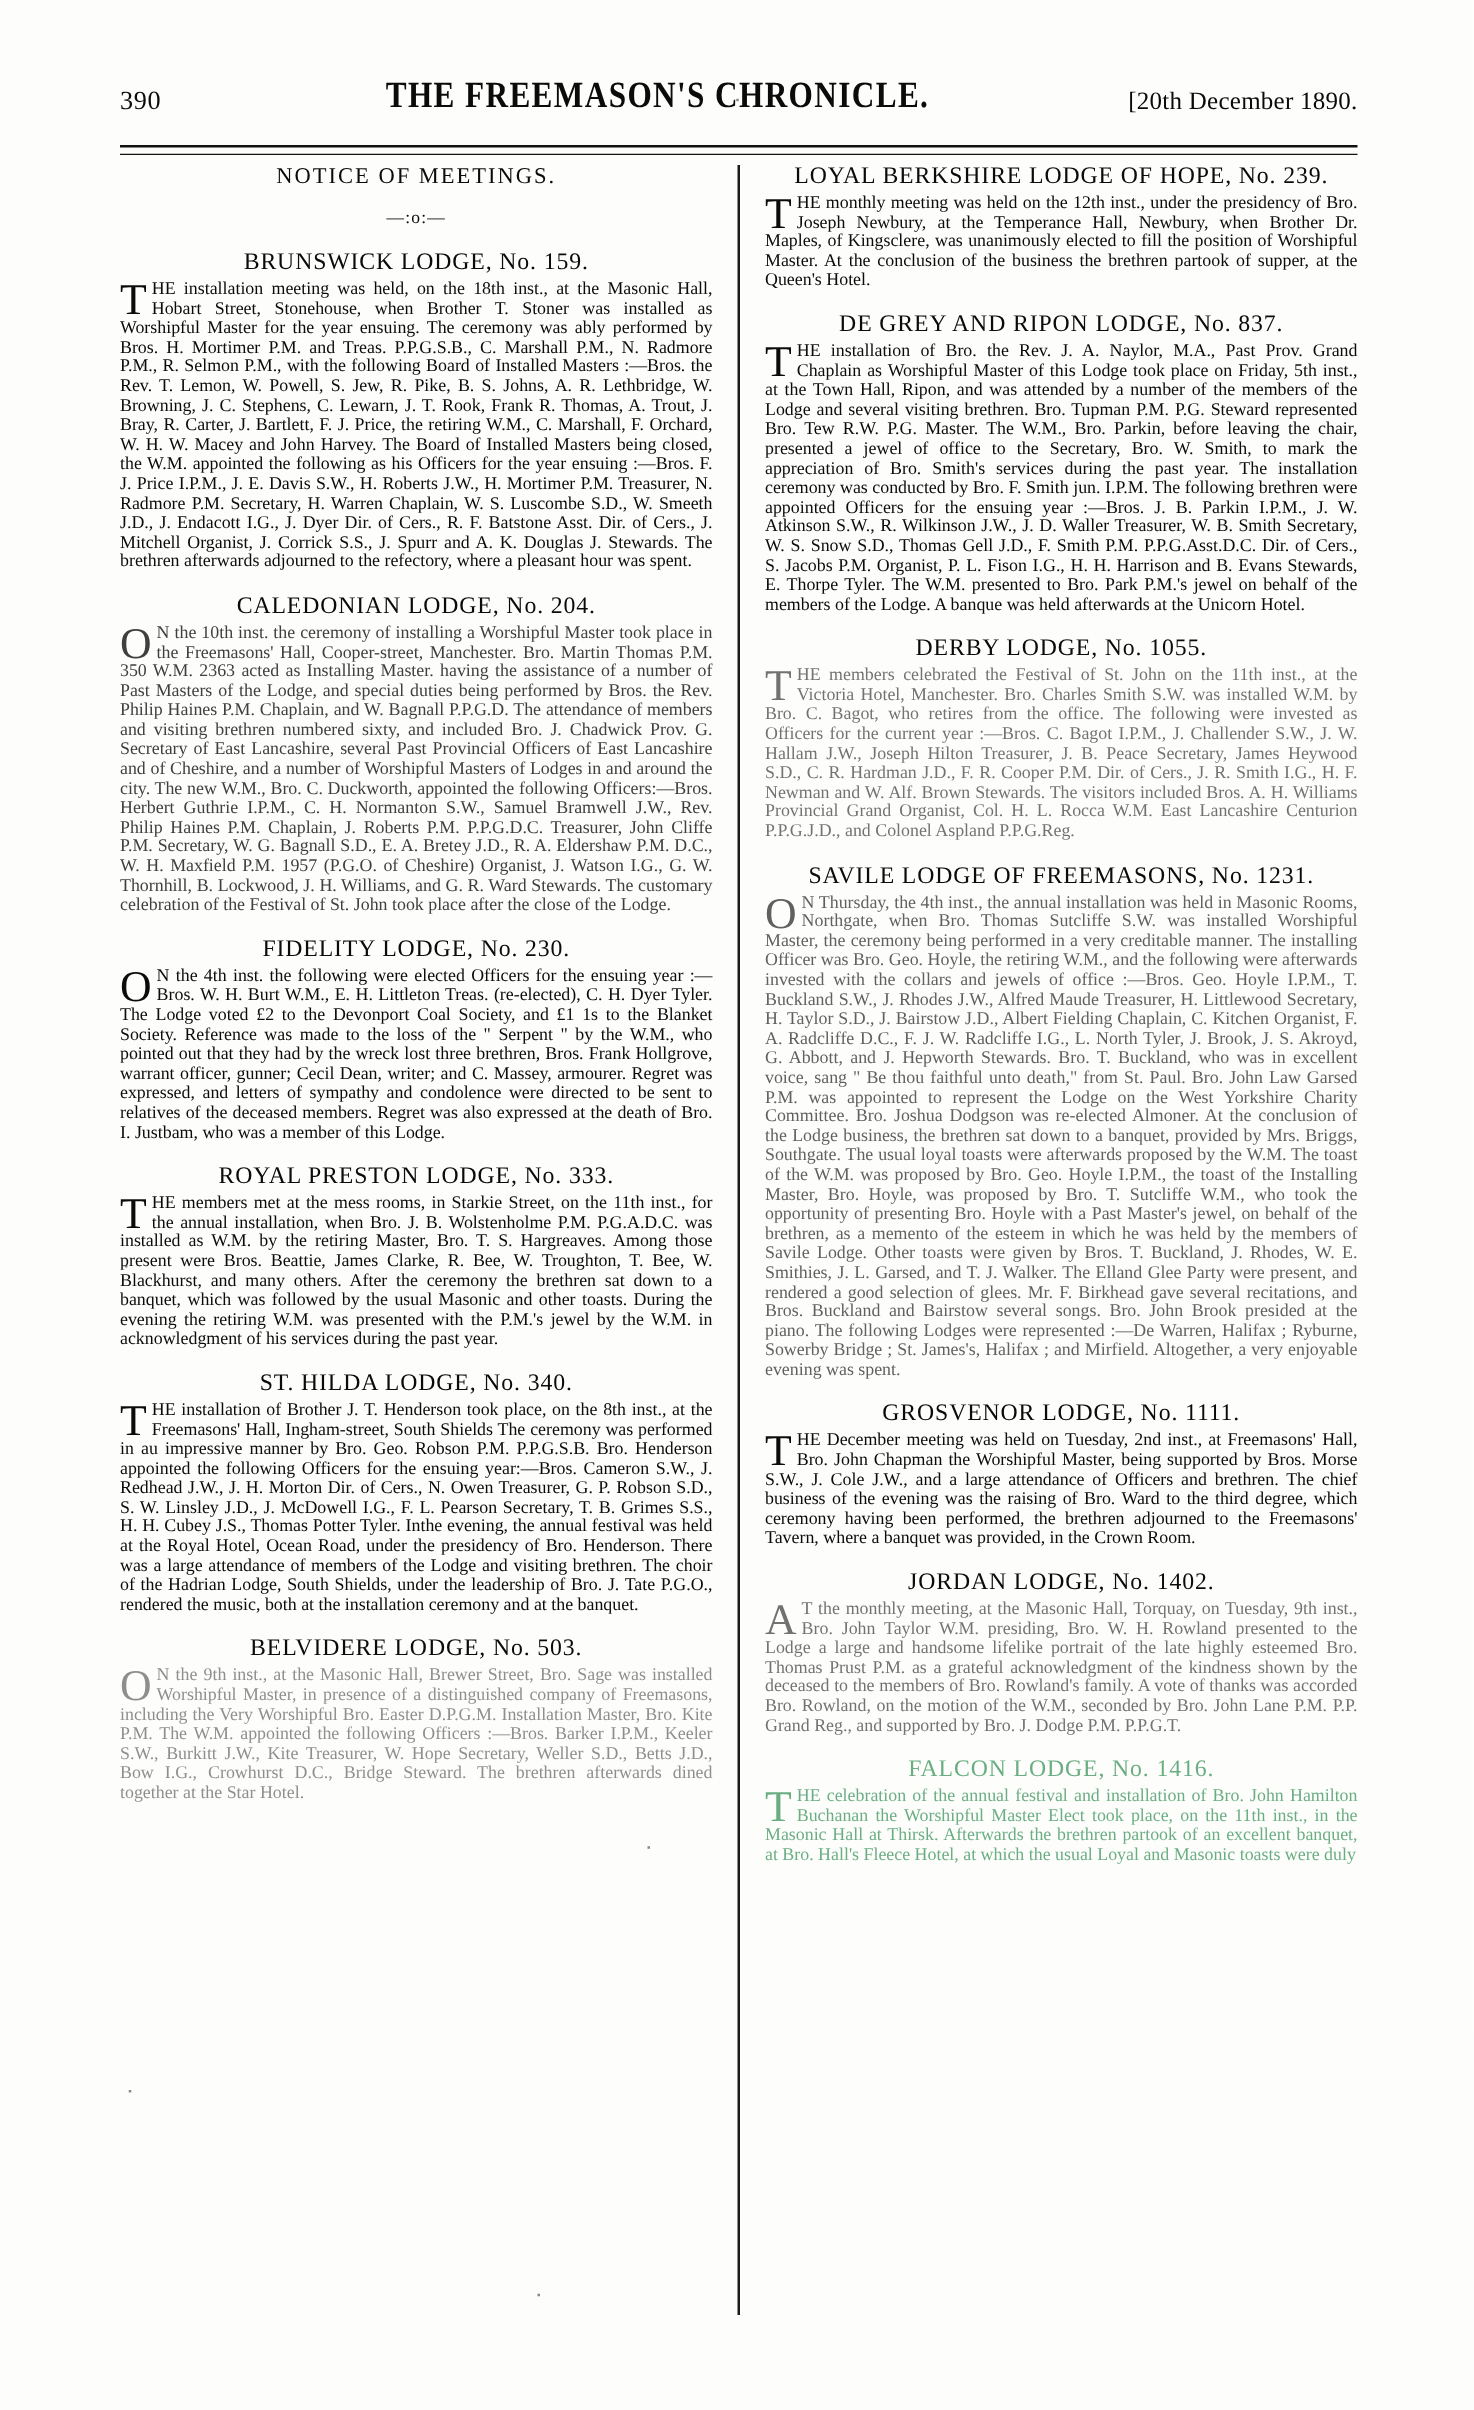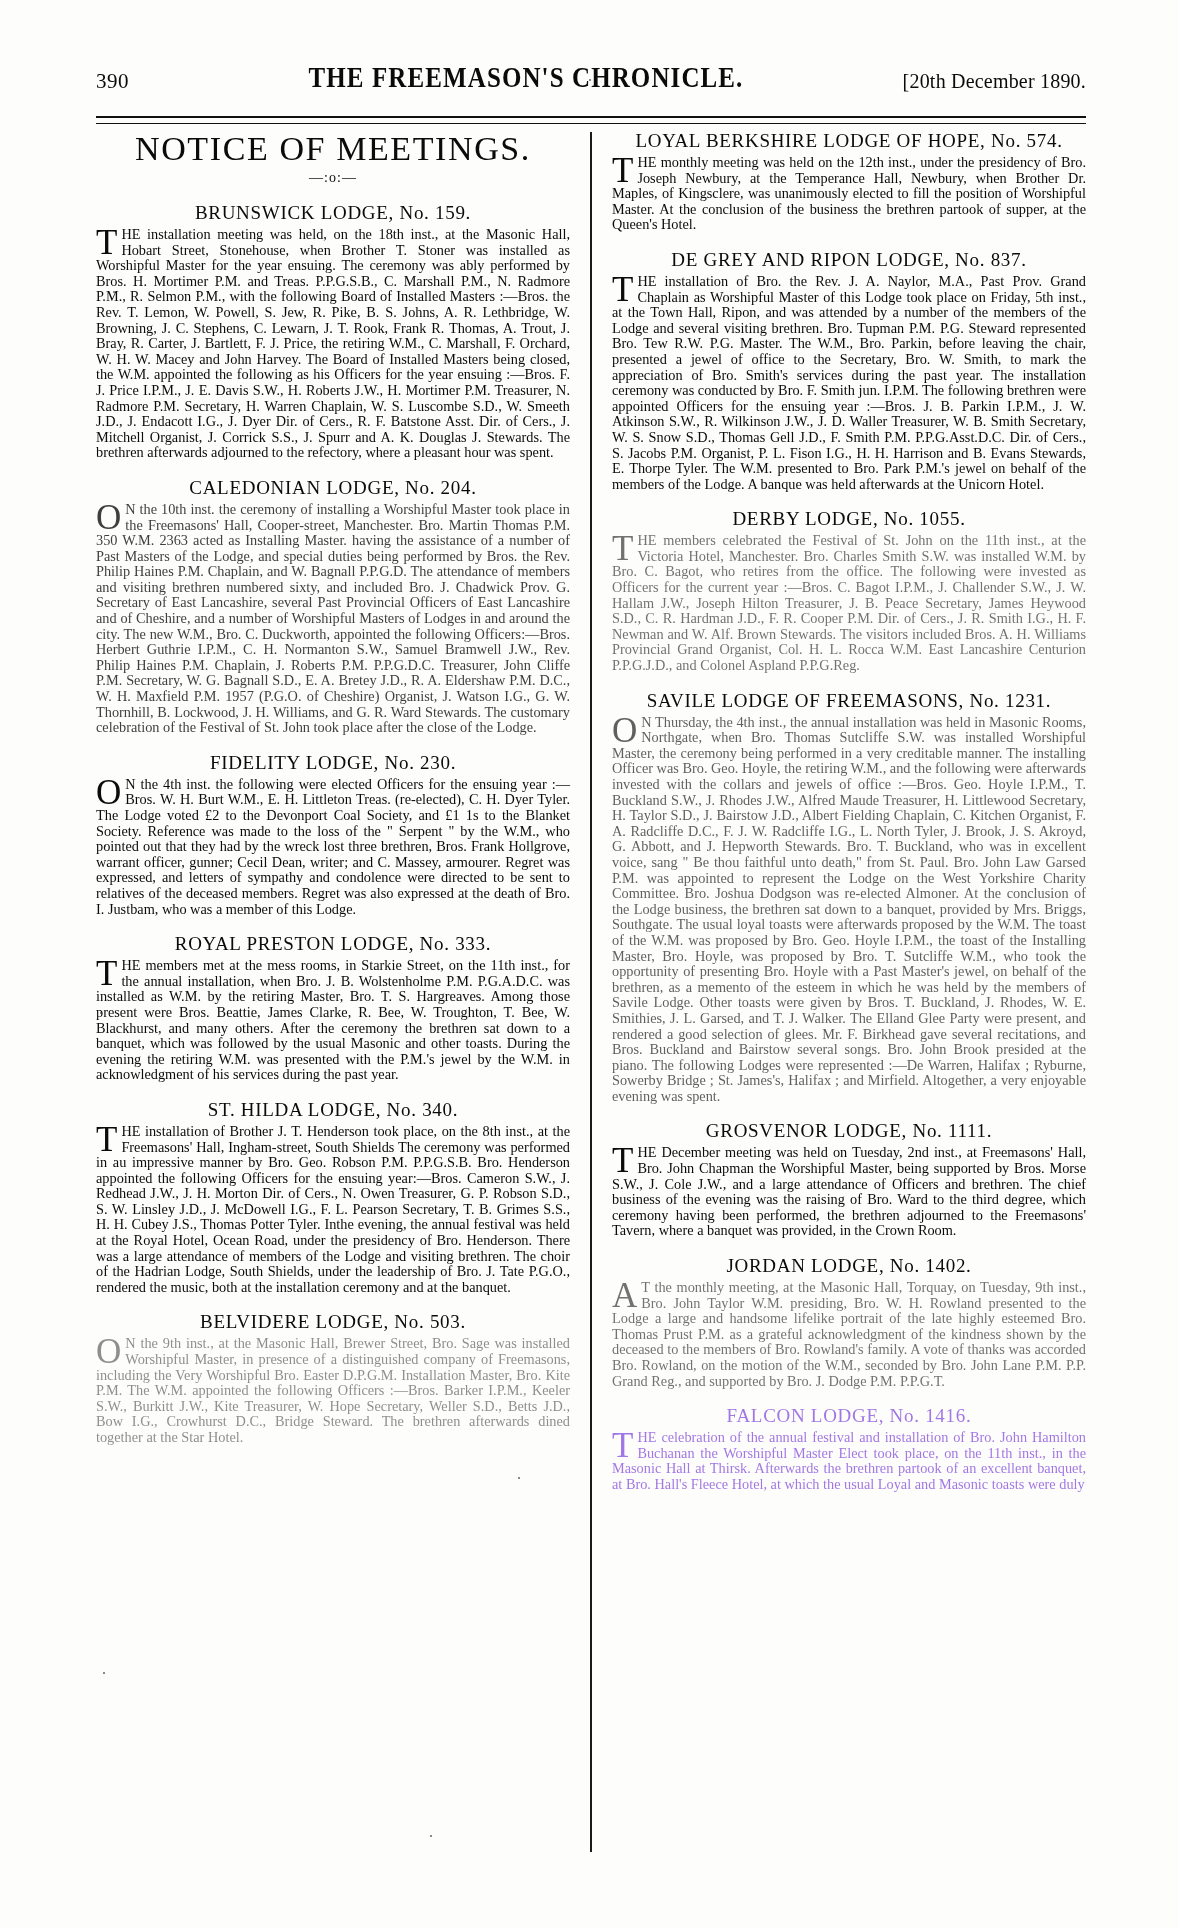--- a/index.html
+++ b/index.html
@@ -95,23 +95,23 @@
   
   .sec-title {
     text-align: center;
     font-size: 19px;
     letter-spacing: 0.7px;
     margin: 16px 0 3px 0;
     font-weight: 400;
     white-space: nowrap;
   }
   .sec-title.big {
-    font-size: 34px;
+    font-size: 18px;
     letter-spacing: 1.6px;
-    margin: 4px 0 2px 0;
+    margin: 4px 0 16px 0;
   }
   .ornament {
     text-align: center;
     font-size: 14px;
     letter-spacing: 1px;
     margin: 0 0 16px 0;
   }
 
   .body {
     font-size: 14.3px;
@@ -131,21 +131,21 @@
     padding: 1px 4px 0 0;
     margin-top: 1px;
     font-weight: 400;
   }
 
   
   .ink-light { color: #3f3f3f; }
   .ink-lighter { color: #555; opacity: .93; }
   .ink-faint { color: #5c5c5c; opacity: .86; }
   .ink-ghost { color: #6a6a6a; opacity: .75; }
-  .ink-ghost2 { color: #6d28d9; opacity: .63; }
+  .ink-ghost2 { color: #15803d; opacity: .63; }
 
   .blurline { filter: blur(0.25px); }
   .blurline2 { filter: blur(0.5px); }
 
   
   .speck {
     position: absolute;
     width: 2px; height: 2px;
     background: #2a2a2a;
     opacity: .55;
@@ -189,21 +189,21 @@
       <p class="body ink-ghost blurline2"><span class="initial">O</span><span>N the 9th inst., at the Masonic Hall, Brewer Street, Bro. Sage was installed Worshipful Master, in presence of a distinguished company of Freemasons, including the Very Worshipful Bro. Easter D.P.G.M. Installation Master, Bro. Kite P.M. The W.M. appointed the following Officers :—Bros. Barker I.P.M., Keeler S.W., Burkitt J.W., Kite Treasurer, W. Hope Secretary, Weller S.D., Betts J.D., Bow I.G., Crowhurst D.C., Bridge Steward. The brethren afterwards dined together at the Star Hotel.</span></p>
 
     </div>
 
     <div class="col-gap">
       <div class="col-divider"></div>
     </div>
 
     <div class="col">
 
-      <div class="sec-title" style="margin-top:4px;">LOYAL BERKSHIRE LODGE OF HOPE, No. 574.</div>
+      <div class="sec-title" style="margin-top:4px;">LOYAL BERKSHIRE LODGE OF HOPE, No. 239.</div>
       <p class="body"><span class="initial">T</span><span>HE monthly meeting was held on the 12th inst., under the presidency of Bro. Joseph Newbury, at the Temperance Hall, Newbury, when Brother Dr. Maples, of Kingsclere, was unanimously elected to fill the position of Worshipful Master. At the conclusion of the business the brethren partook of supper, at the Queen's Hotel.</span></p>
 
       <div class="sec-title">DE GREY AND RIPON LODGE, No. 837.</div>
       <p class="body"><span class="initial">T</span><span>HE installation of Bro. the Rev. J. A. Naylor, M.A., Past Prov. Grand Chaplain as Worshipful Master of this Lodge took place on Friday, 5th inst., at the Town Hall, Ripon, and was attended by a number of the members of the Lodge and several visiting brethren. Bro. Tupman P.M. P.G. Steward represented Bro. Tew R.W. P.G. Master. The W.M., Bro. Parkin, before leaving the chair, presented a jewel of office to the Secretary, Bro. W. Smith, to mark the appreciation of Bro. Smith's services during the past year. The installation ceremony was conducted by Bro. F. Smith jun. I.P.M. The following brethren were appointed Officers for the ensuing year :—Bros. J. B. Parkin I.P.M., J. W. Atkinson S.W., R. Wilkinson J.W., J. D. Waller Treasurer, W. B. Smith Secretary, W. S. Snow S.D., Thomas Gell J.D., F. Smith P.M. P.P.G.Asst.D.C. Dir. of Cers., S. Jacobs P.M. Organist, P. L. Fison I.G., H. H. Harrison and B. Evans Stewards, E. Thorpe Tyler. The W.M. presented to Bro. Park P.M.'s jewel on behalf of the members of the Lodge. A banque was held afterwards at the Unicorn Hotel.</span></p>
 
       <div class="sec-title">DERBY LODGE, No. 1055.</div>
       <p class="body ink-faint blurline"><span class="initial">T</span><span>HE members celebrated the Festival of St. John on the 11th inst., at the Victoria Hotel, Manchester. Bro. Charles Smith S.W. was installed W.M. by Bro. C. Bagot, who retires from the office. The following were invested as Officers for the current year :—Bros. C. Bagot I.P.M., J. Challender S.W., J. W. Hallam J.W., Joseph Hilton Treasurer, J. B. Peace Secretary, James Heywood S.D., C. R. Hardman J.D., F. R. Cooper P.M. Dir. of Cers., J. R. Smith I.G., H. F. Newman and W. Alf. Brown Stewards. The visitors included Bros. A. H. Williams Provincial Grand Organist, Col. H. L. Rocca W.M. East Lancashire Centurion P.P.G.J.D., and Colonel Aspland P.P.G.Reg.</span></p>
 
       <div class="sec-title">SAVILE LODGE OF FREEMASONS, No. 1231.</div>
       <p class="body ink-lighter"><span class="initial">O</span><span>N Thursday, the 4th inst., the annual installation was held in Masonic Rooms, Northgate, when Bro. Thomas Sutcliffe S.W. was installed Worshipful Master, the ceremony being performed in a very creditable manner. The installing Officer was Bro. Geo. Hoyle, the retiring W.M., and the following were afterwards invested with the collars and jewels of office :—Bros. Geo. Hoyle I.P.M., T. Buckland S.W., J. Rhodes J.W., Alfred Maude Treasurer, H. Littlewood Secretary, H. Taylor S.D., J. Bairstow J.D., Albert Fielding Chaplain, C. Kitchen Organist, F. A. Radcliffe D.C., F. J. W. Radcliffe I.G., L. North Tyler, J. Brook, J. S. Akroyd, G. Abbott, and J. Hepworth Stewards. Bro. T. Buckland, who was in excellent voice, sang " Be thou faithful unto death," from St. Paul. Bro. John Law Garsed P.M. was appointed to represent the Lodge on the West Yorkshire Charity Committee. Bro. Joshua Dodgson was re-elected Almoner. At the conclusion of the Lodge business, the brethren sat down to a banquet, provided by Mrs. Briggs, Southgate. The usual loyal toasts were afterwards proposed by the W.M. The toast of the W.M. was proposed by Bro. Geo. Hoyle I.P.M., the toast of the Installing Master, Bro. Hoyle, was proposed by Bro. T. Sutcliffe W.M., who took the opportunity of presenting Bro. Hoyle with a Past Master's jewel, on behalf of the brethren, as a memento of the esteem in which he was held by the members of Savile Lodge. Other toasts were given by Bros. T. Buckland, J. Rhodes, W. E. Smithies, J. L. Garsed, and T. J. Walker. The Elland Glee Party were present, and rendered a good selection of glees. Mr. F. Birkhead gave several recitations, and Bros. Buckland and Bairstow several songs. Bro. John Brook presided at the piano. The following Lodges were represented :—De Warren, Halifax ; Ryburne, Sowerby Bridge ; St. James's, Halifax ; and Mirfield. Altogether, a very enjoyable evening was spent.</span></p>

